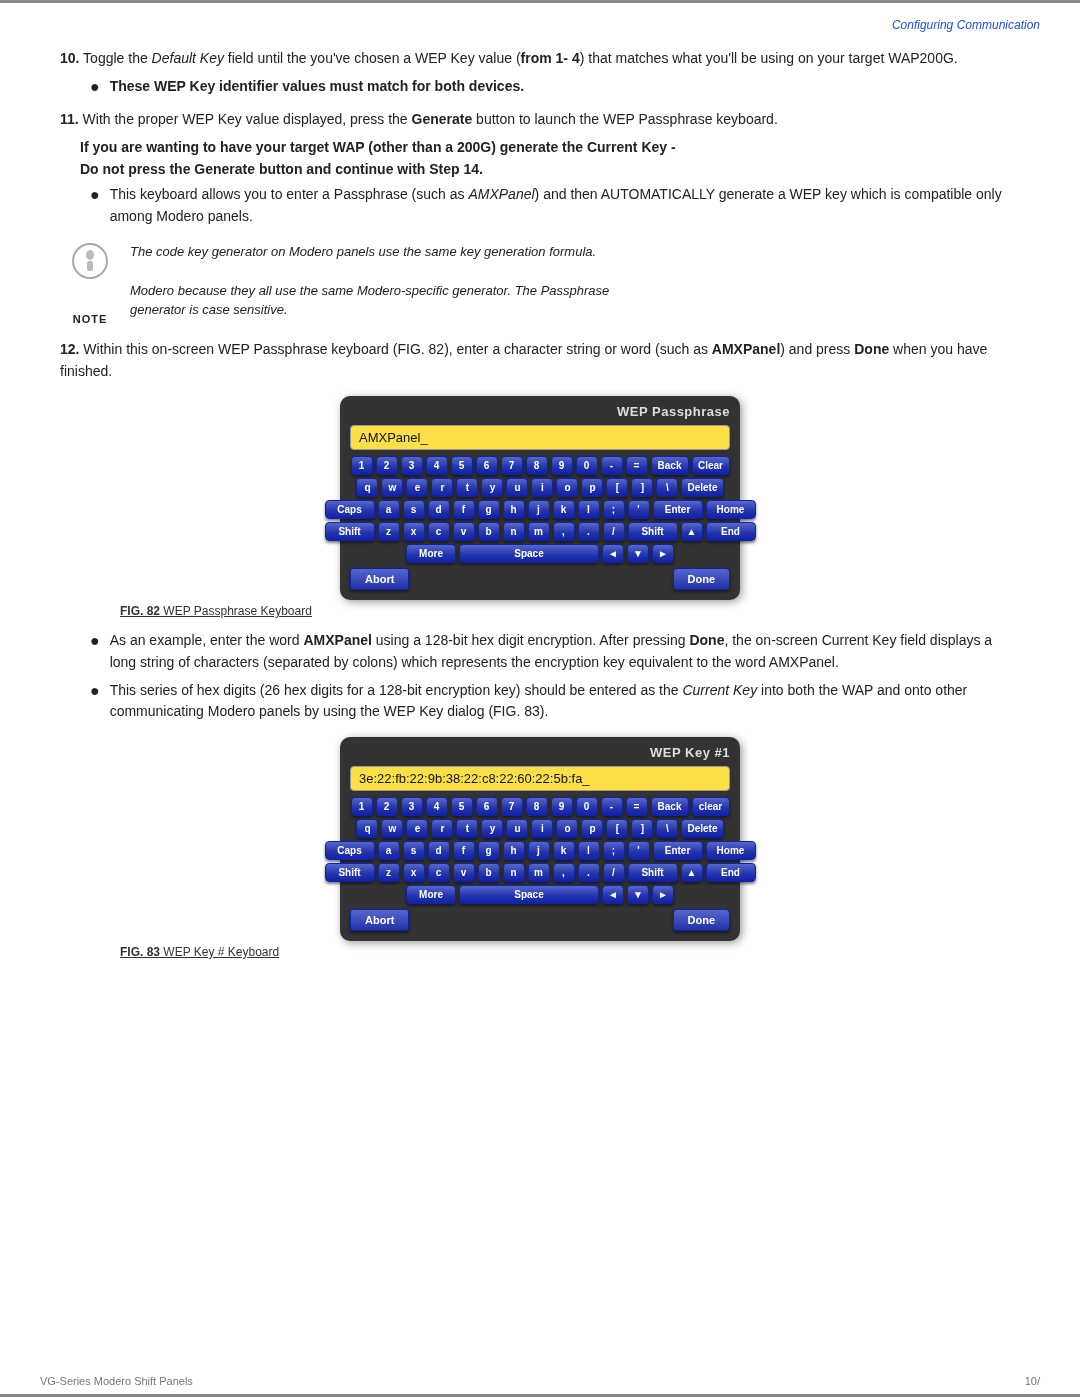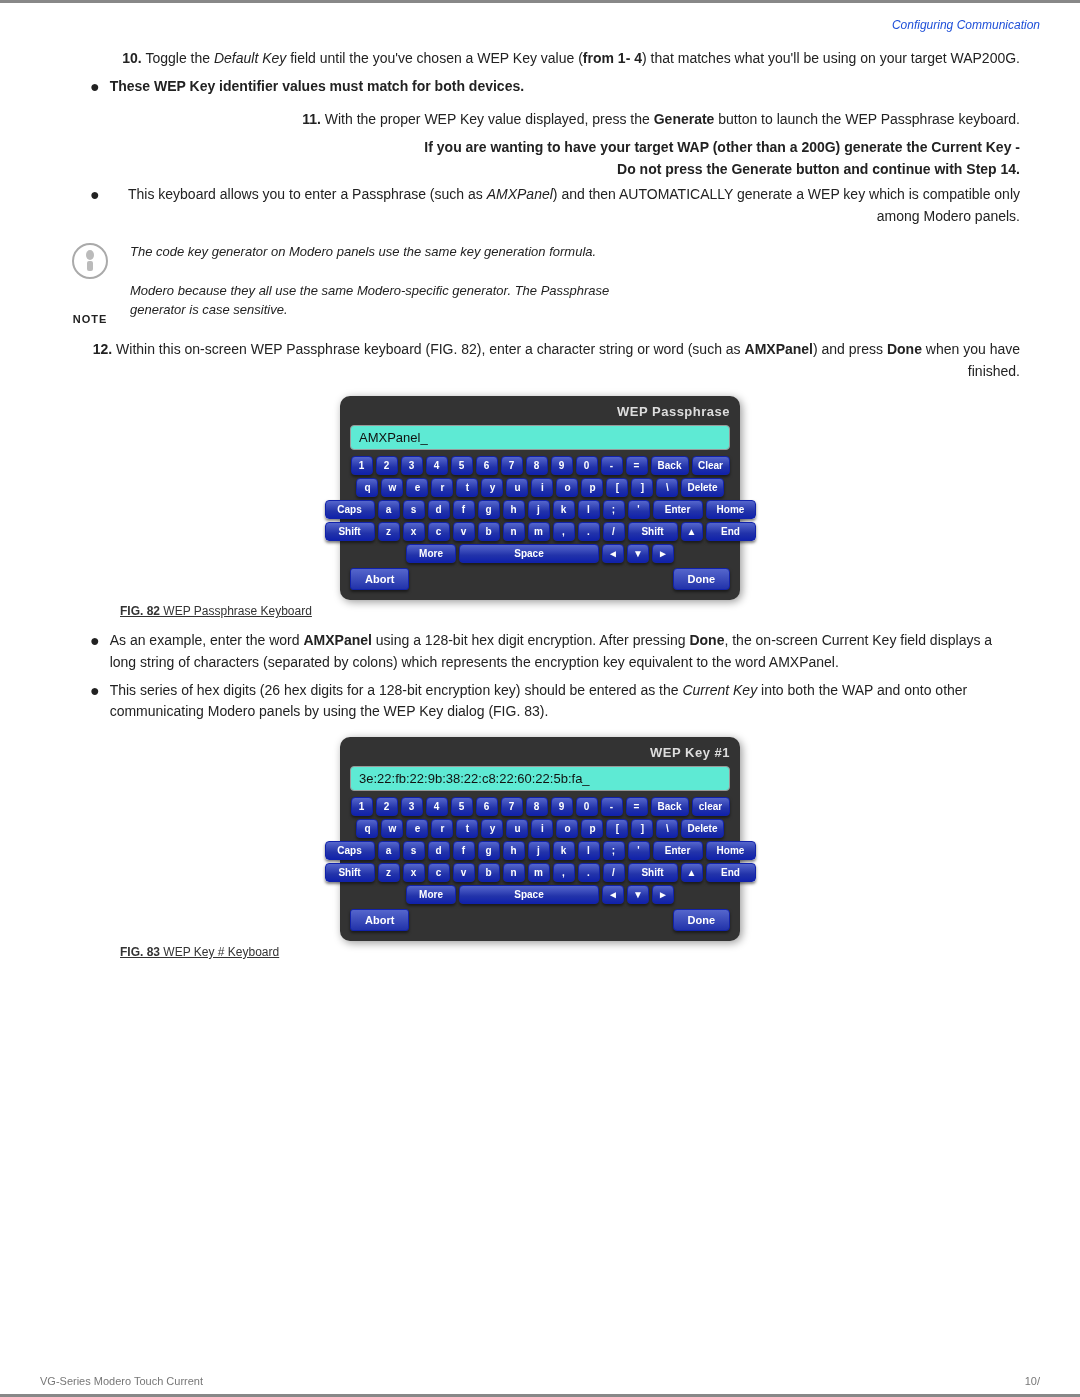--- a/index.html
+++ b/index.html
@@ -29,21 +29,20 @@
       padding: 18px 40px 6px 40px;
       font-size: 12px;
       color: #1d4ed8;
       font-style: italic;
     }
     .content {
       padding: 10px 60px 10px 60px;
     }
     .step-block {
       margin-bottom: 12px;
-      text-align: right;
     }
     .step-text {
       margin-bottom: 6px;
       line-height: 1.55;
     }
     .step-num {
       font-weight: bold;
     }
     .bullet-item {
       display: flex;
@@ -105,21 +104,21 @@
     }
     .keyboard-title {
       text-align: right;
       color: #ddd;
       font-size: 13px;
       font-weight: bold;
       margin-bottom: 6px;
       letter-spacing: 0.5px;
     }
     .keyboard-input {
-      background: #5eead4;
+      background: #fde047;
       border-radius: 4px;
       padding: 4px 8px;
       font-size: 13px;
       color: #111;
       margin-bottom: 6px;
       min-height: 22px;
       border: 1px solid #999;
     }
     .keyboard-row {
       display: flex;
@@ -443,17 +442,17 @@
     </div>
   </div>
 
   <div class="fig-caption">
     <span class="fig-bold">FIG. 83</span><span> WEP Key # Keyboard</span>
   </div>
 
 </div>
 
 <div class="footer">
-  <span>VG-Series Modero Touch Current</span>
+  <span>VG-Series Modero Shift Panels</span>
   <span>10/</span>
 </div>
 
 <div class="page-border-bottom"></div>
 
 </body></html>

